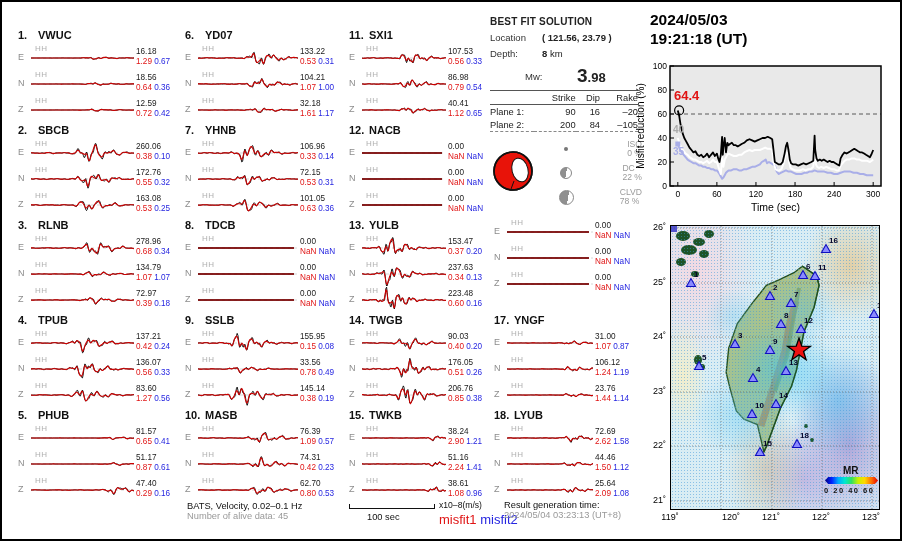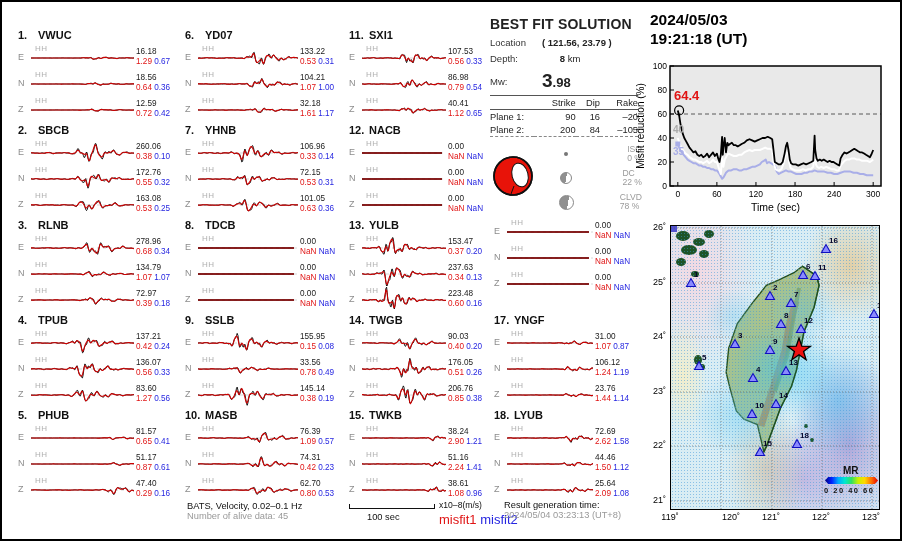--- a/index.html
+++ b/index.html
@@ -28,21 +28,21 @@
   .f-bats{left:185px;top:499px;}
   .scalebar{position:absolute;left:347px;top:506px;width:86px;border-bottom:1.4px solid #111;}
   .scalebar:before,.scalebar:after{content:"";position:absolute;top:-4px;width:1.4px;height:5px;background:#111;}
   .scalebar:before{left:0;} .scalebar:after{right:0;}
   .f-scale{left:365px;top:510px;}
   .f-units{left:437px;top:498px;font-size:8.6px;}
   .f-mis{left:437px;top:510px;font-size:13px;}
   .f-gen{left:502px;top:498px;}
   
   .sol{position:absolute;left:488px;top:14px;width:152px;font-size:9.5px;color:#222;}
-  .sol-title{font-size:14px;font-weight:bold;letter-spacing:.2px;margin-bottom:5px;}
+  .sol-title{font-size:10px;font-weight:bold;letter-spacing:.2px;margin-bottom:5px;}
   .sol-row{display:flex;height:16px;align-items:baseline;}
   .sol-lab{width:52px;color:#333;}
   .sol-val{font-weight:bold;}
   .mw-big{font-size:19px;font-weight:bold;}
   .mw-frac{font-size:13px;font-weight:bold;}
   table.sdr{border-collapse:collapse;width:148px;margin-top:2px;font-size:9.3px;}
   table.sdr td,table.sdr th{padding:1.5px 0;text-align:right;font-weight:normal;}
   table.sdr td:first-child,table.sdr th:first-child{text-align:left;width:44px;}
   table.sdr thead tr{border-top:1px solid #555;border-bottom:1px solid #555;}
   table.sdr tbody tr:last-child{border-bottom:1px dashed #888;}
@@ -699,24 +699,24 @@
   </div>
 
   <div class="sol">
     <div class="sol-title">BEST FIT SOLUTION</div>
     <div class="sol-row">
       <span class="sol-lab">Location</span>
       <span class="sol-val">( 121.56,  23.79 )</span>
     </div>
     <div class="sol-row">
       <span class="sol-lab">Depth:</span>
-      <span style="width:56px;text-align:center;"><b>8</b>
+      <span style="width:56px;text-align:left;"><b>8</b>
       <span>km</span></span>
     </div>
-    <div class="sol-row" style="height:24px;align-items:center;">
+    <div class="sol-row" style="height:24px;align-items:center;margin-left:35px;">
       <span class="sol-lab">Mw:</span>
       <span><span class="mw-big">3</span><span class="mw-frac">.98</span></span>
     </div>
     <table class="sdr">
       <thead>
           <tr>
         <th></th>
         <th>Strike</th>
         <th>Dip</th>
         <th>Rake</th>

